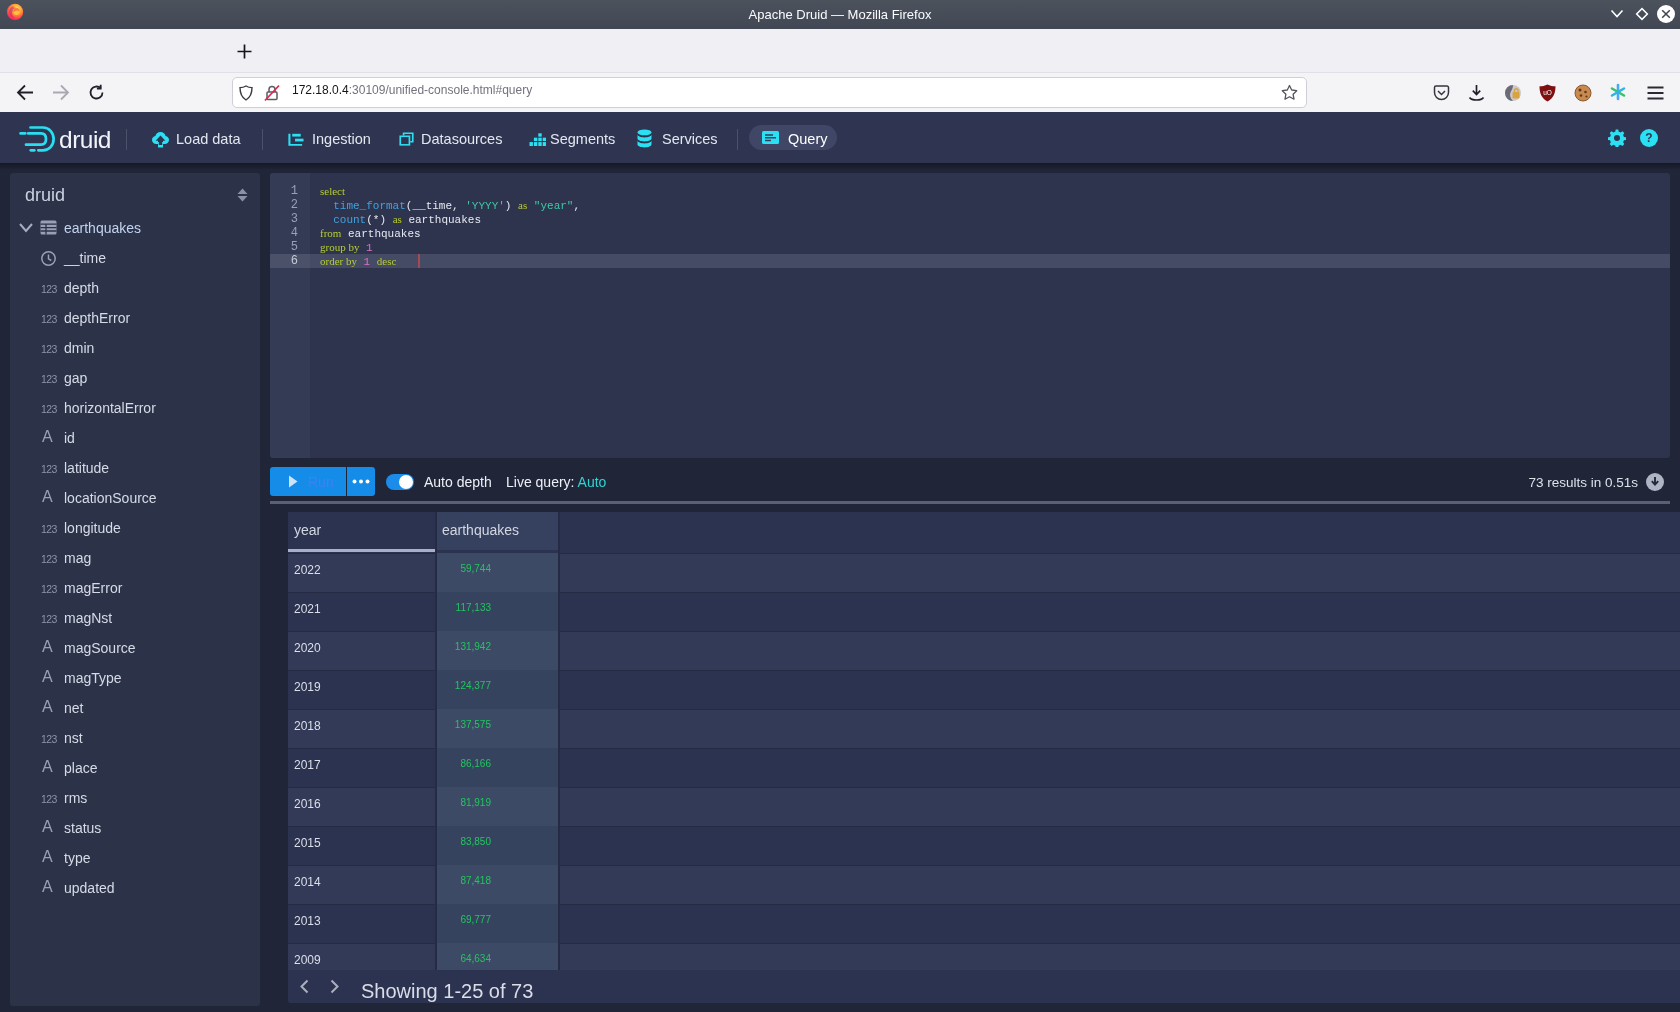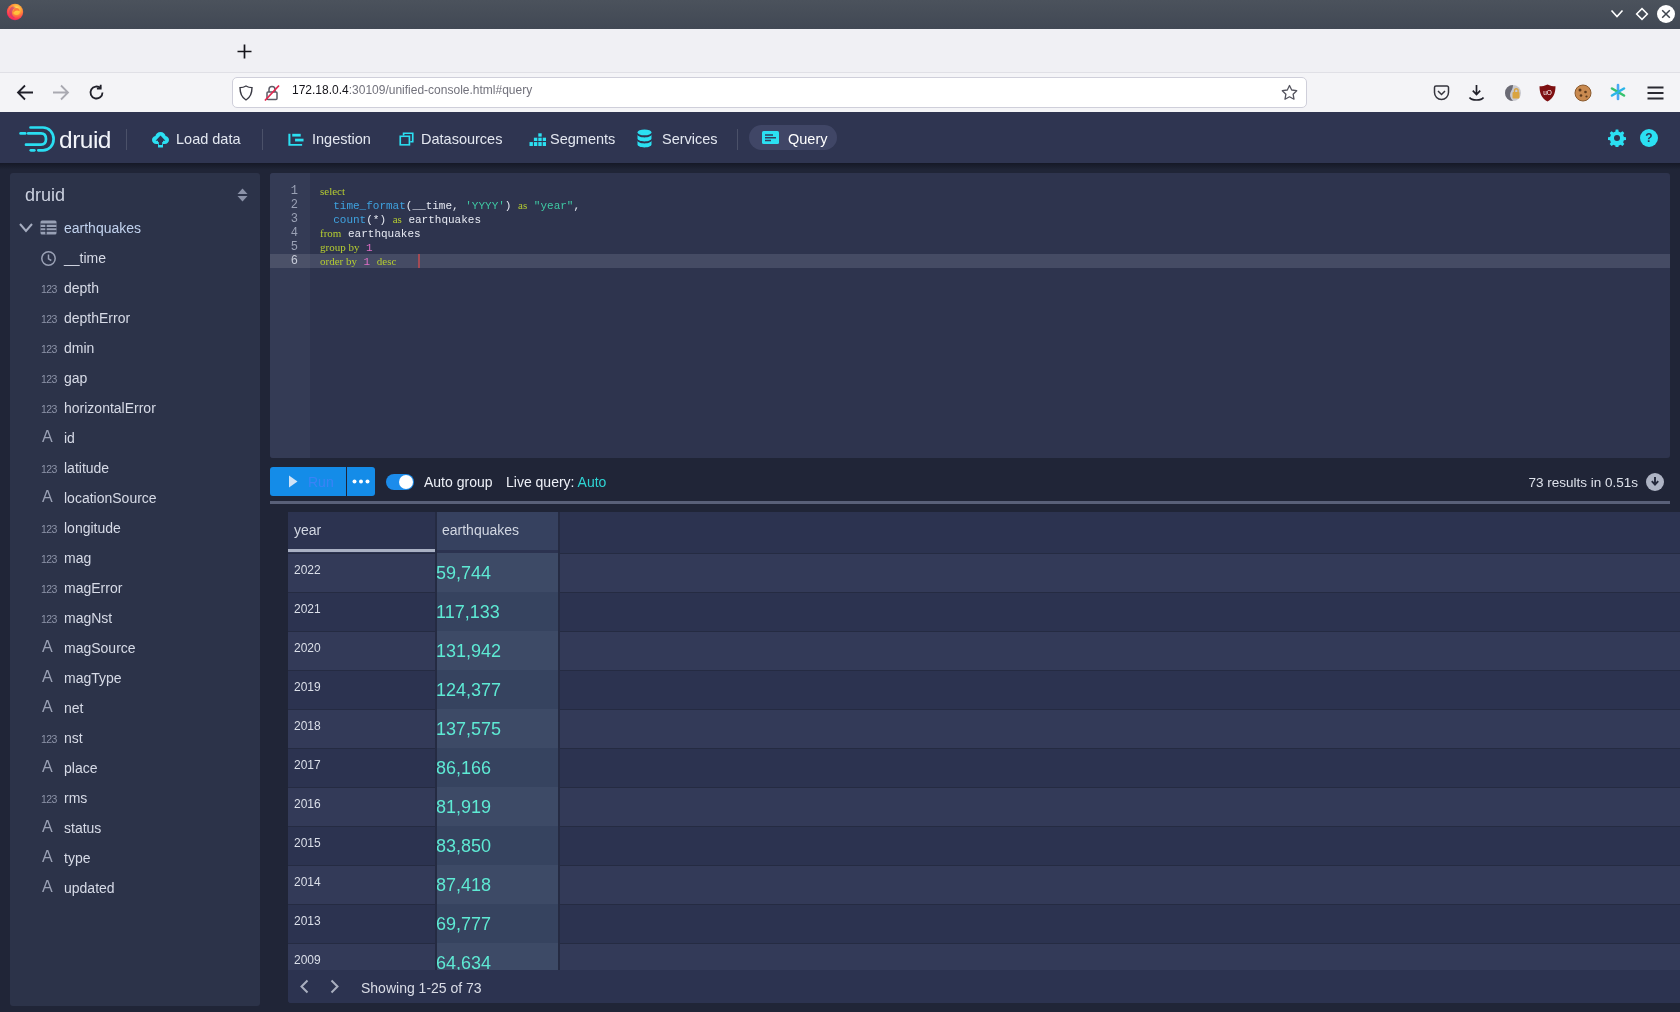--- a/index.html
+++ b/index.html
@@ -57,32 +57,33 @@
 .hdrcell { position:absolute; top:0; height:38px; font-size:14px; color:#d2d7e2; }
 #hdr2 { left:148px; width:123px; background:#36415f; }
 #sortline { position:absolute; left:0; top:37px; width:148px; height:3px; background:#a9b0c3; }
 .row { position:absolute; left:0; width:1400px; height:39px; }
 .rowlight { background:#333a58; }
 .rowdark { background:#2c3350; }
 .c2 { position:absolute; left:148px; width:123px; height:39px; }
 .c2light { background:#3d4a66; }
 .c2dark { background:#36435f; }
 .yearval { position:absolute; left:6px; top:10px; font-size:12px; color:#dbdfe9; }
-.numval { position:absolute; left:148px; width:55px; top:10px; font-size:18px; color:#5eead4; text-align:right; }
+.numval { position:absolute; left:148px; width:55px; top:10px; font-size:10px; color:#22c55e; text-align:right; }
 #pager { position:absolute; left:0; top:458px; width:1400px; height:33px; background:#2c3350; }
-#pagertext { position:absolute; left:73px; top:10px; font-size:14px; color:#dadde7; }
+#pagertext { position:absolute; left:73px; top:10px; font-size:20px; color:#dadde7; }
 .gridh { position:absolute; left:0; width:1400px; height:1px; background:#252b42; }
 .gridv { position:absolute; top:0; width:2px; height:458px; background:#252b42; z-index:3; }
 #vscroll { position:absolute; left:1392px; top:44px; width:4px; height:144px; background:#7b8296; border-radius:2px; }
 </style>
 </head>
 <body>
 <div id="stage">
 
   <div class="abs" id="titlebar"></div>
+  <div class="abs" id="titletext">Apache Druid — Mozilla Firefox</div>
 
   <svg class="abs" style="left:6px;top:3px" width="18" height="18" viewBox="0 0 18 18">
     <defs>
       <radialGradient id="ffg" cx="60%" cy="30%" r="80%">
         <stop offset="0%" stop-color="#ffe95c"></stop>
           <stop offset="40%" stop-color="#ff9a36"></stop>
         <stop offset="80%" stop-color="#ff2f54"></stop>
           <stop offset="100%" stop-color="#c42482"></stop>
       </radialGradient>
     </defs>
@@ -385,21 +386,21 @@
       <path d="M1 0.5 L9.5 6.5 L1 12.5 Z" fill="#cfe3f7"></path>
     </svg>
   <div class="abs" id="runlabel">Run</div>
   <svg class="abs" style="left:352px;top:479px" width="18" height="5" viewBox="0 0 18 5">
       <circle cx="2.5" cy="2.5" r="2" fill="#fff"></circle>
       <circle cx="9" cy="2.5" r="2" fill="#fff"></circle>
       <circle cx="15.5" cy="2.5" r="2" fill="#fff"></circle>
     </svg>
   <div class="abs" style="left:386px;top:474px;width:28px;height:16px;border-radius:8px;background:#1c8ceb;"></div>
   <div class="abs" style="left:399px;top:475px;width:14px;height:14px;border-radius:7px;background:#ffffff;"></div>
-  <div class="abs" id="autolimit">Auto group</div>
+  <div class="abs" id="autolimit">Auto depth</div>
   <div class="abs" id="livequery">Live query: <span class="teal">Auto</span></div>
   <div class="abs" id="resultsinfo">73 results in 0.51s</div>
   <svg class="abs" style="left:1646px;top:473px" width="18" height="18" viewBox="0 0 18 18">
     <circle cx="9" cy="9" r="9" fill="#aeb4c4"></circle>
     <path d="M9 4 V11 M5.8 8.2 L9 11.6 L12.2 8.2" fill="none" stroke="#222739" stroke-width="1.9"></path>
   </svg>
   <div class="abs" id="divider"></div>
 
   <div class="abs" id="results">
     <div class="hdrcell" id="hdr2"></div>

